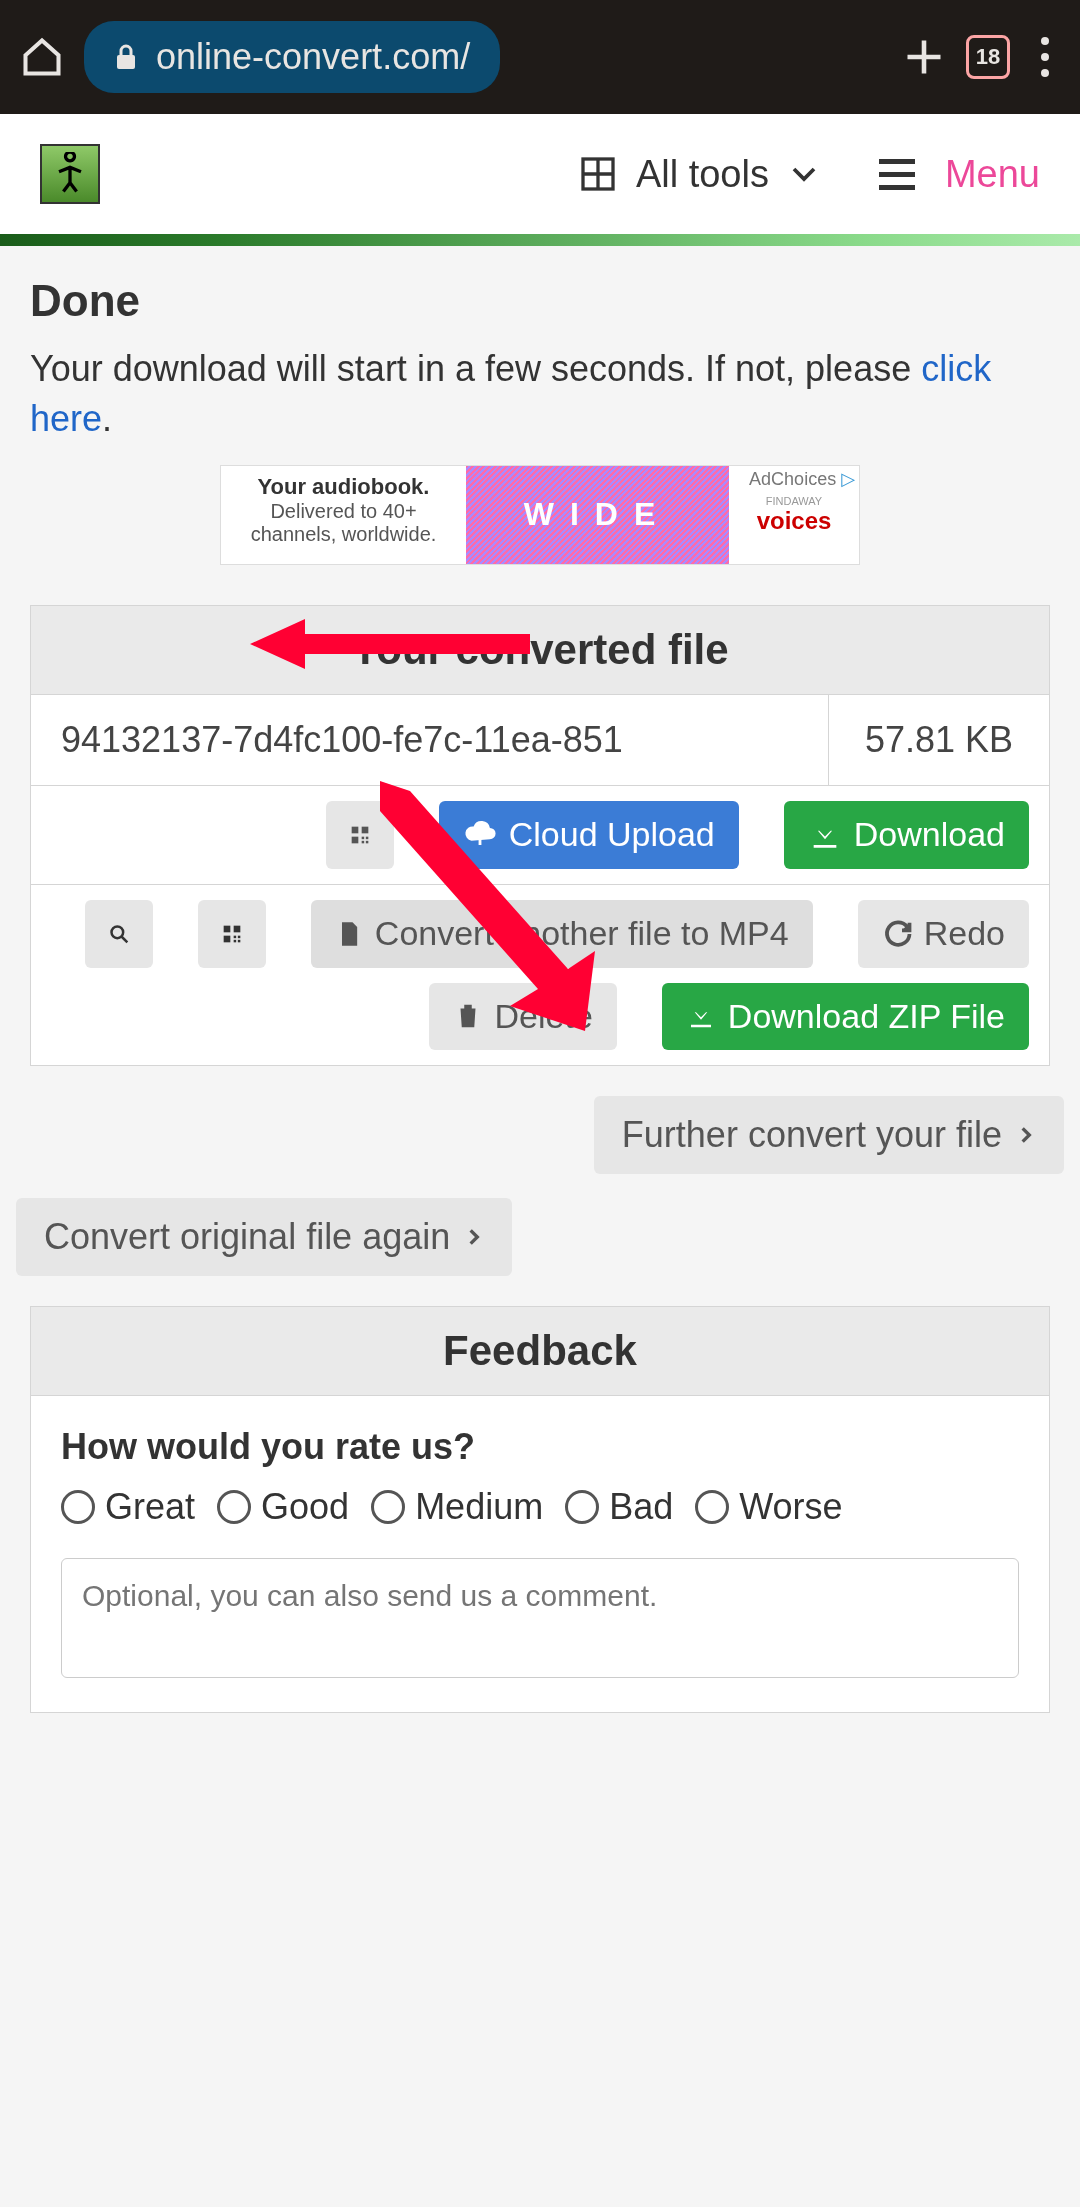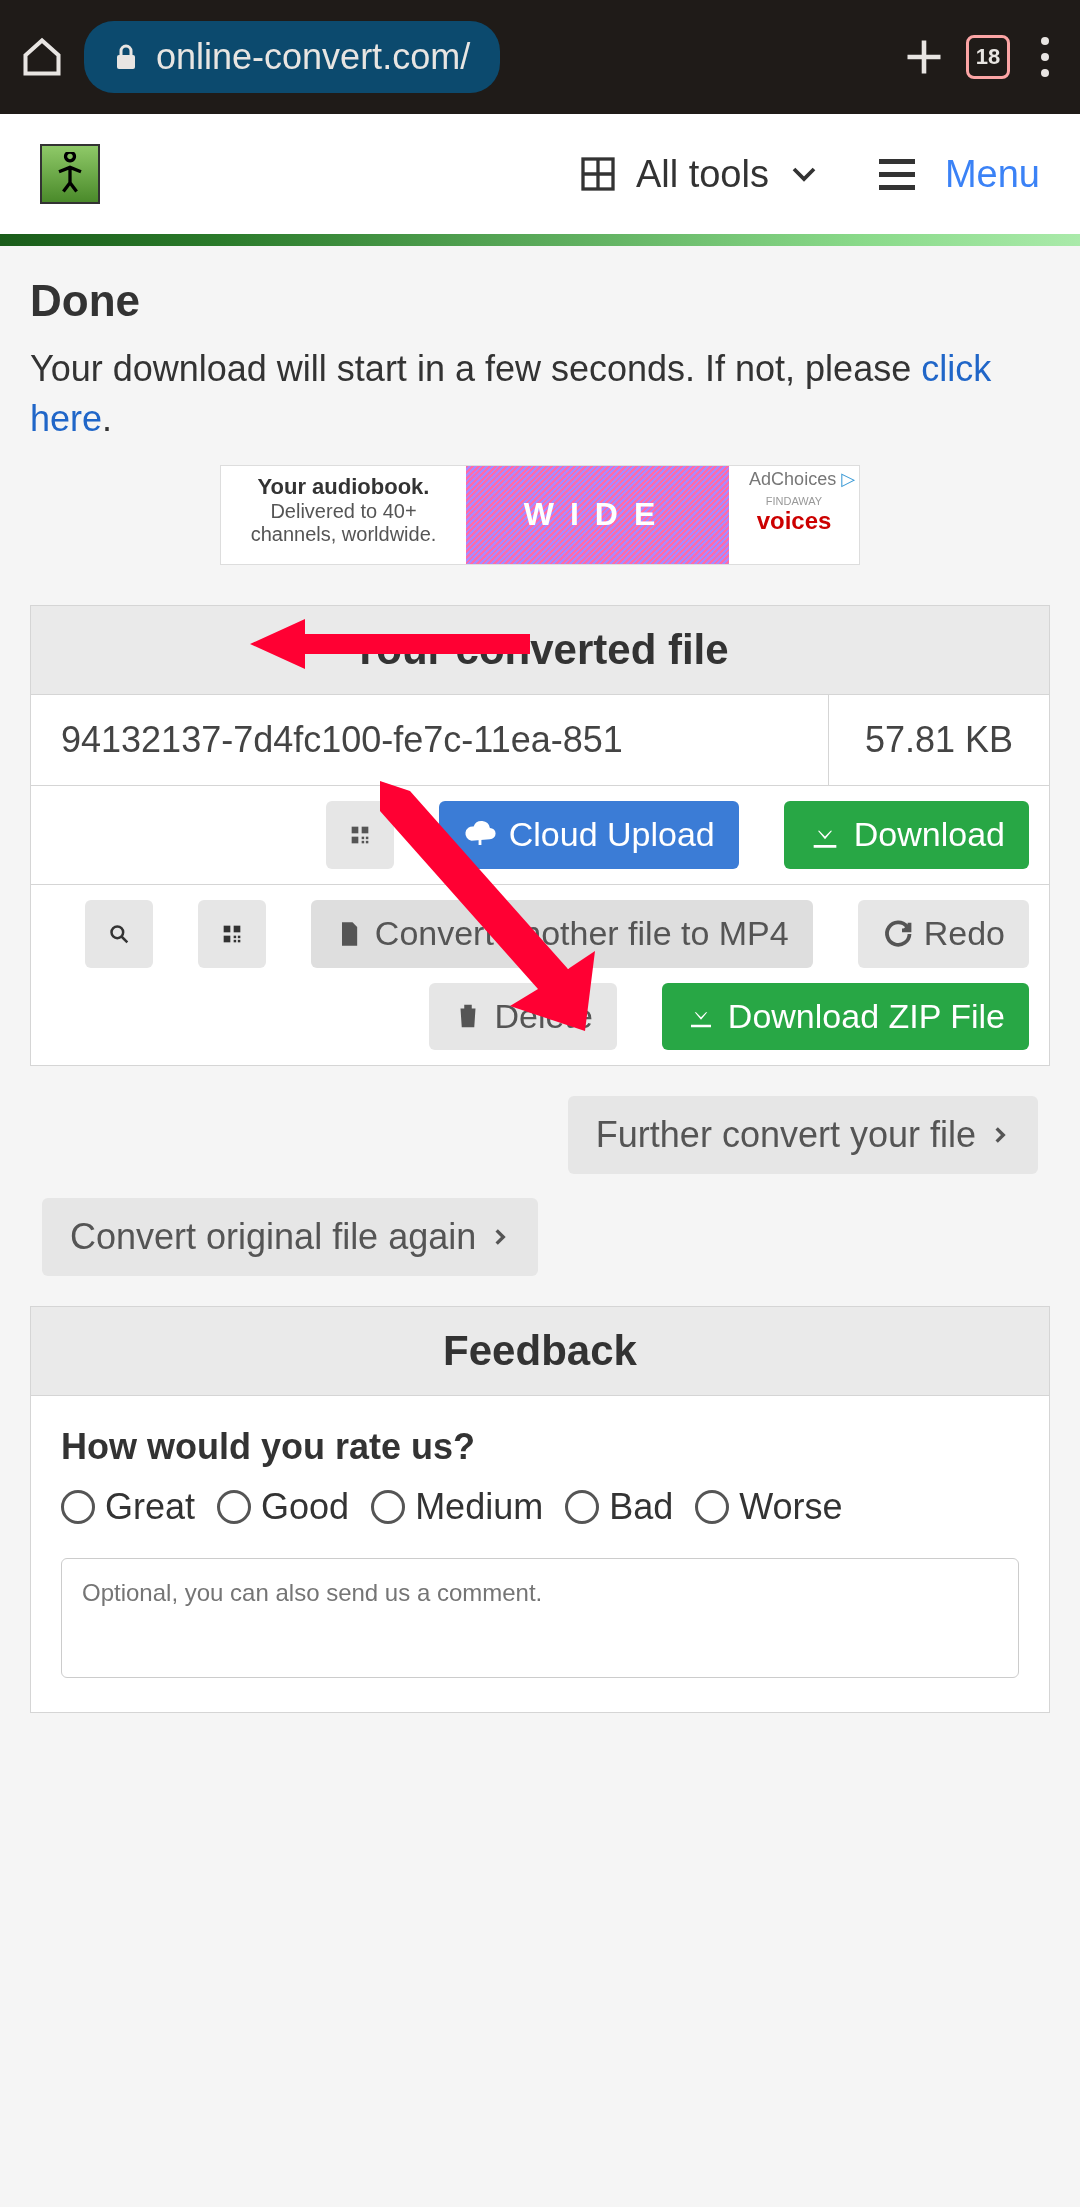--- a/index.html
+++ b/index.html
@@ -16,21 +16,21 @@
 .dots-icon span { width: 8px; height: 8px; background: #e8e5e2; border-radius: 50%; }
 .site-header { background: #fff; height: 120px; display: flex; align-items: center; padding: 0 40px; gap: 30px; }
 .logo-box { width: 60px; height: 60px; background: linear-gradient(#8fc968, #4a8a2a); border: 2px solid #333; position: relative; }
 .logo-figure { position: absolute; inset: 6px; }
 .tools-group { display: flex; align-items: center; gap: 20px; margin-left: auto; }
 .grid4-icon { width: 36px; height: 36px; }
 .tools-text { font-size: 38px; font-weight: 500; color: #333; }
 .chevdown-icon { width: 30px; height: 30px; }
 .hamburger-icon { width: 36px; display: flex; flex-direction: column; gap: 8px; }
 .hamburger-icon span { height: 5px; background: #333; }
-.menu-text { font-size: 38px; font-weight: 500; color: #3b82f6; text-align: right; }
+.menu-text { font-size: 38px; font-weight: 500; color: #ec4899; text-align: right; }
 .green-stripe { height: 12px; background: linear-gradient(90deg, #1a5c1a 0%, #2a7a2a 20%, #4a9a4a 40%, #6aba6a 60%, #8ada8a 80%, #aaeaaa 100%); }
 .page-content { padding: 30px 30px 0 30px; }
 h1.done { font-size: 44px; font-weight: 700; color: #333; margin-bottom: 18px; }
 .download-msg { font-size: 36px; line-height: 1.4; margin-bottom: 20px; }
 .download-msg a { color: #2066c8; text-decoration: none; }
 .ad-banner { width: 640px; height: 100px; margin: 0 auto 40px; background: #fff; border: 1px solid #ddd; position: relative; display: flex; }
 .ad-left { width: 245px; padding: 8px 10px; text-align: center; }
 .ad-left .al1 { font-size: 22px; font-weight: 700; color: #333; }
 .ad-left .al2 { font-size: 20px; color: #555; }
 .ad-mid { flex: 1; background: repeating-linear-gradient(135deg, #ff6aa8 0px, #ff6aa8 2px, #a98aff 2px, #a98aff 4px); display: flex; align-items: center; justify-content: center; color: #fff; font-size: 32px; font-weight: 600; letter-spacing: 16px; }
@@ -44,31 +44,31 @@
 .file-name { flex: 1; padding: 24px 30px; font-size: 36px; color: #444; border-right: 1px solid #d5d5d5; overflow: hidden; white-space: nowrap; }
 .file-size { width: 220px; padding: 24px 20px; font-size: 36px; text-align: center; color: #444; }
 .action-row1 { display: flex; gap: 15px; padding: 15px 20px; justify-content: flex-end; border-bottom: 1px solid #d5d5d5; }
 .btn { display: inline-flex; align-items: center; gap: 12px; border-radius: 6px; font-size: 34px; padding: 14px 24px; cursor: pointer; border: none; margin-left: 30px; }
 .btn-grey { background: #e6e6e6; color: #555; }
 .btn-grey-dk { background: #dedede; color: #555; }
 .btn-blue { background: #3b7cd6; color: #fff; }
 .btn-green { background: #28a745; color: #fff; }
 .icon-sq { width: 68px; height: 68px; display: flex; align-items: center; justify-content: center; }
 .action-row2 { display: flex; flex-wrap: wrap; gap: 15px; padding: 15px 20px; justify-content: flex-end; }
-.sec-actions { padding: 0 42px 30px; display: flex; flex-direction: column; gap: 24px; align-items: flex-start; }
+.sec-actions { padding: 0 16px 30px; display: flex; flex-direction: column; gap: 24px; align-items: flex-start; }
 .sec-actions .sec-right { align-self: flex-end; }
 .btn-sec { background: #e6e6e6; color: #555; font-size: 36px; padding: 18px 28px; border-radius: 6px; display: inline-flex; align-items: center; gap: 14px; border: none; }
 .chevright { width: 20px; height: 20px; }
 .feedback-panel .panel-head { font-size: 42px; }
 .feedback-body { padding: 30px; }
 .fb-q { font-size: 36px; font-weight: 700; margin-bottom: 18px; }
 .radio-group { display: flex; flex-wrap: wrap; gap: 18px 22px; font-size: 36px; color: #333; margin-bottom: 30px; }
 .radio-item { display: flex; align-items: center; gap: 10px; }
 .radio-circle { width: 34px; height: 34px; border: 3px solid #555; border-radius: 50%; }
-textarea.comment { width: 100%; border: 1px solid #ccc; border-radius: 6px; padding: 20px; font-size: 24px; font-family: inherit; color: #888; resize: none; height: 120px; }
+textarea.comment { width: 100%; border: 1px solid #ccc; border-radius: 6px; padding: 20px; font-size: 30px; font-family: inherit; color: #888; resize: none; height: 120px; }
 .arrow { position: absolute; pointer-events: none; }
 .arrow1 { left: 250px; top: 368px; width: 280px; height: 60px; }
 .arrow2 { left: 350px; top: 535px; width: 280px; height: 260px; }
 svg { display: block; }
 </style>
 </head>
 <body>
 
 <div class="browser-bar">
   <div class="home-icon">

